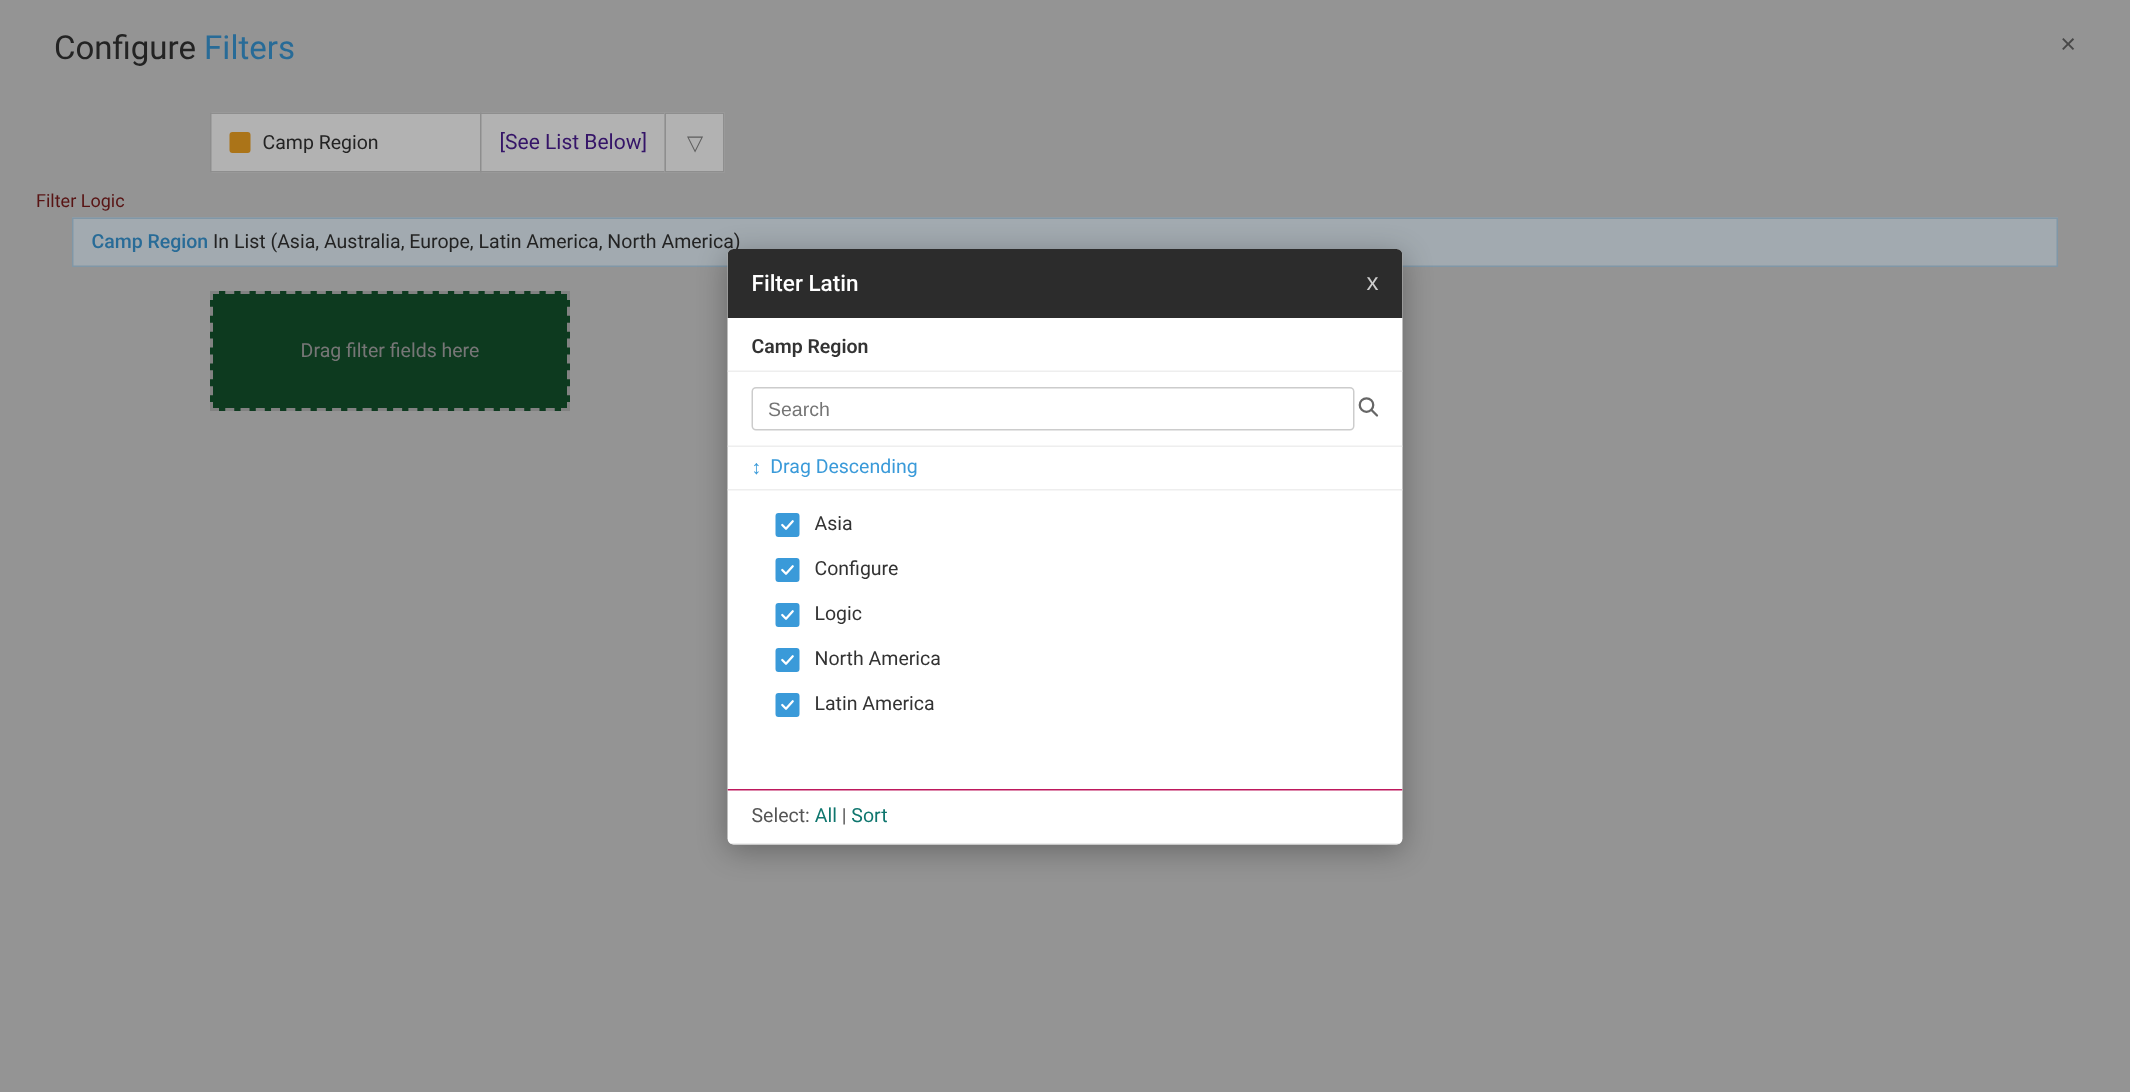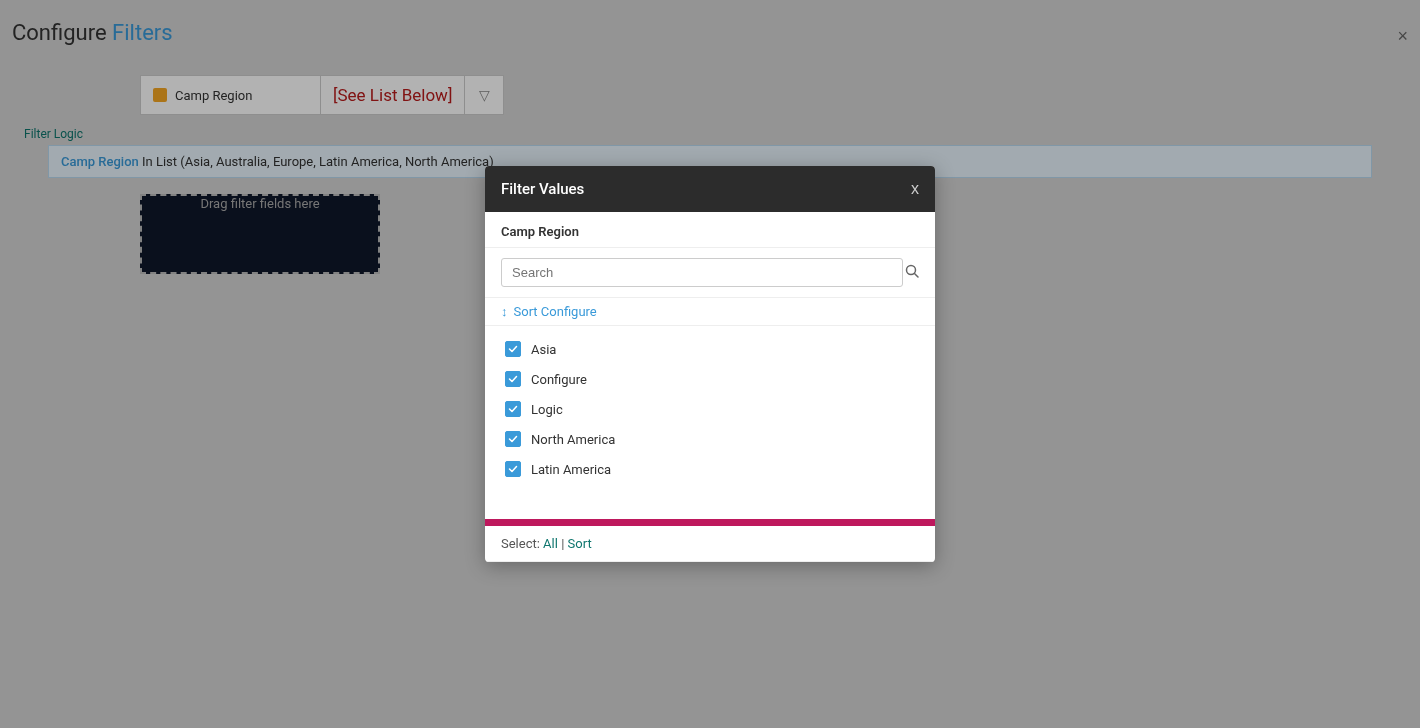--- a/index.html
+++ b/index.html
@@ -15,23 +15,23 @@
     
     .page-bg {
       width: 100%;
       height: 100%;
       background: #d4d4d4;
       position: relative;
     }
 
     
     .page-header {
-      padding: 20px 12px;
-      display: flex;
-      align-items: flex-end;
+      padding: 20px 36px;
+      display: flex;
+      align-items: flex-start;
       justify-content: space-between;
     }
     .page-title {
       font-size: 22px;
       color: #333;
       font-weight: 400;
     }
     .page-title span.highlight {
       color: #3a9ad9;
       font-weight: 400;
@@ -98,22 +98,22 @@
     .filter-value {
       background: #fff;
       border: 1px solid #ccc;
       border-right: none;
       padding: 8px 12px;
       height: 40px;
       display: flex;
       align-items: center;
     }
     .filter-value span {
-      font-size: 17px;
-      color: #b91c1c;
+      font-size: 14px;
+      color: #4c1d95;
       cursor: pointer;
     }
     .filter-action-btn {
       background: #fff;
       border: 1px solid #ccc;
       height: 40px;
       width: 40px;
       display: flex;
       align-items: center;
       justify-content: center;
@@ -123,45 +123,46 @@
       color: #888;
       font-size: 14px;
     }
 
     
     .filter-logic-section {
       margin: 12px 24px;
     }
     .filter-logic-label {
       font-size: 12px;
-      color: #0f766e;
+      color: #7f1d1d;
       margin-bottom: 4px;
     }
     .filter-logic-value {
       background: #e8f4fc;
       border: 1px solid #b8d9ef;
       padding: 8px 12px;
       font-size: 13px;
       color: #333;
       width: calc(100% - 48px);
       margin: 0 24px;
     }
     .filter-logic-value .link {
       color: #3a9ad9;
       font-weight: 500;
     }
 
     
     .drag-area {
       margin: 16px 24px;
       border: 2px dashed #bbb;
-      background: #0f172a;
+      background: #14532d;
       width: 240px;
       height: 80px;
       display: flex;
+      align-items: center;
       justify-content: center;
       margin-left: 140px;
     }
     .drag-area-text {
       font-size: 13px;
       color: #aaa;
     }
 
     
     .modal-overlay {
@@ -252,25 +253,25 @@
       font-size: 13px;
       color: #3a9ad9;
     }
     .sort-label {
       font-size: 13px;
       color: #3a9ad9;
       cursor: pointer;
     }
 
     .modal-list {
-      padding: 8px 4px;
+      padding: 8px 16px;
       min-height: 200px;
       max-height: 280px;
       overflow-y: auto;
-      border-bottom: 7px solid #be185d;
+      border-bottom: 1px solid #be185d;
     }
     .modal-list-item {
       display: flex;
       align-items: center;
       gap: 10px;
       padding: 7px 16px;
       cursor: pointer;
     }
     .modal-checkbox {
       width: 16px;
@@ -363,41 +364,41 @@
   </div>
 
   <div class="drag-area">
     <span class="drag-area-text">Drag filter fields here</span>
   </div>
 
   <div class="modal-overlay">
     <div class="modal">
 
       <div class="modal-header">
-        <span class="modal-title">Filter Values</span>
+        <span class="modal-title">Filter Latin</span>
         <button class="modal-close-btn">x</button>
       </div>
 
       <div class="modal-body">
 
         <div class="modal-field-label">Camp Region</div>
 
         <div class="modal-search-row">
           <input class="modal-search-input" type="text" placeholder="Search" style="">
           <button class="modal-search-btn">
             <svg width="14" height="14" viewBox="0 0 14 14" fill="none">
               <circle cx="6" cy="6" r="4.5" stroke="#666" stroke-width="1.5"></circle>
               <line x1="9.5" y1="9.5" x2="13" y2="13" stroke="#666" stroke-width="1.5" stroke-linecap="round"></line>
             </svg>
           </button>
         </div>
 
         <div class="modal-sort-row">
           <span class="sort-icon">↕</span>
-          <span class="sort-label">Sort Configure</span>
+          <span class="sort-label">Drag Descending</span>
         </div>
 
         <div class="modal-list">
 
           <div class="modal-list-item">
             <div class="modal-checkbox">
               <svg viewBox="0 0 10 10" fill="none">
                 <polyline points="1.5,5 4,7.5 8.5,2.5" stroke="white" stroke-width="1.5" stroke-linecap="round" stroke-linejoin="round"></polyline>
               </svg>
             </div>

